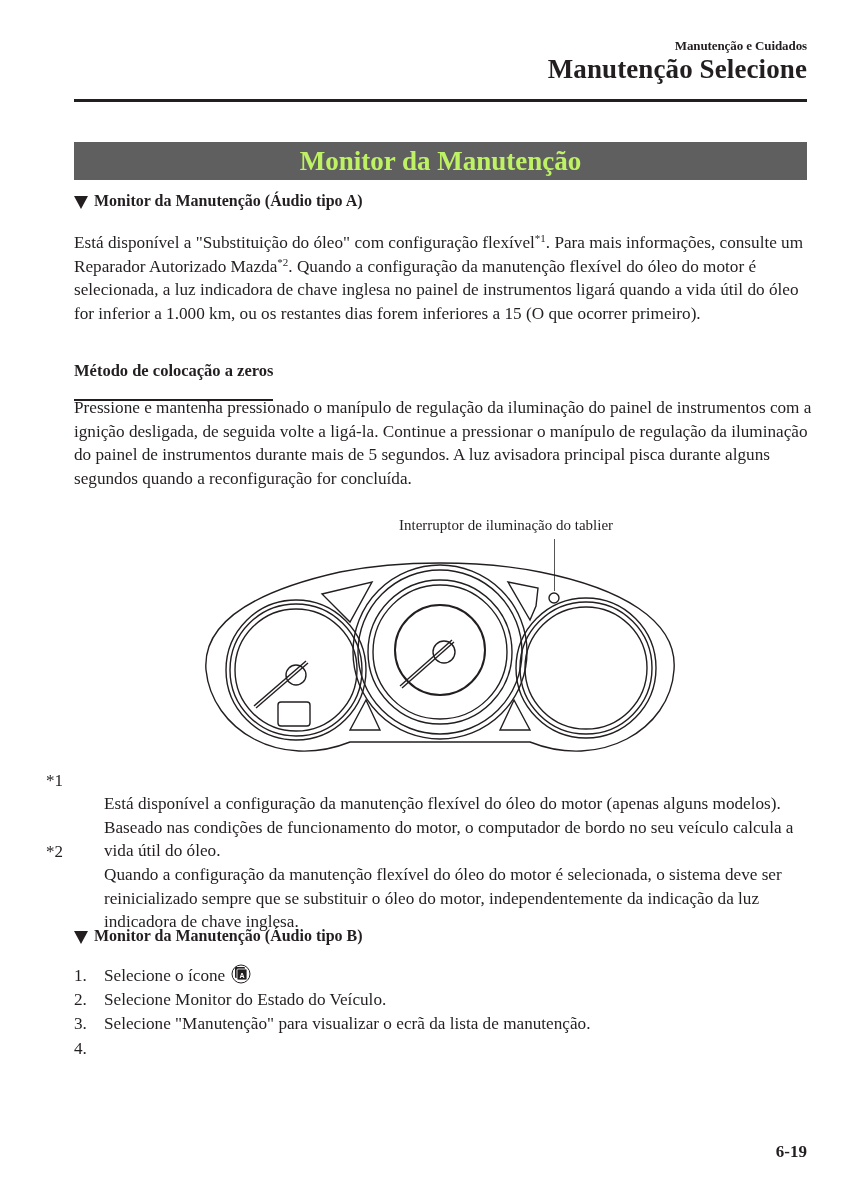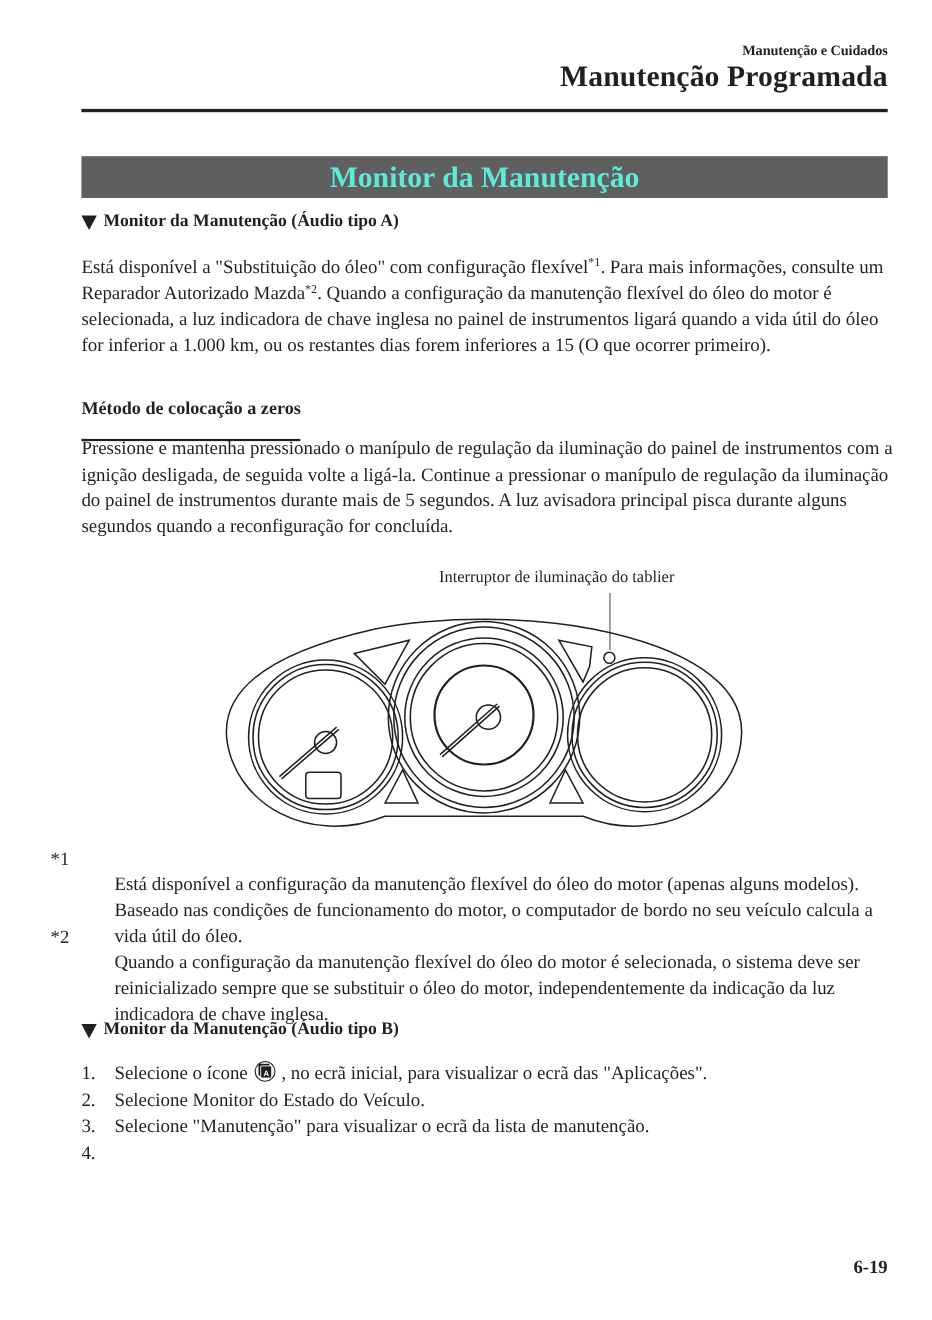--- a/index.html
+++ b/index.html
@@ -3,21 +3,21 @@
 <meta charset="utf-8">
 <style>
   html, body { margin: 0; padding: 0; background: #ffffff; }
   body { width: 847px; height: 1200px; position: relative; overflow: hidden;
          font-family: "Liberation Serif", "DejaVu Serif", serif; color: #231f20; }
   .abs { position: absolute; }
   .chapter { right: 40px; top: 38px; font-size: 13px; font-weight: bold; text-align: left; letter-spacing: -0.1px; }
   .section-title { right: 40px; top: 54px; font-size: 27px; font-weight: bold; text-align: right; letter-spacing: 0.1px; }
   .header-rule { left: 74px; top: 99px; width: 733px; height: 3px; background: #231f20; }
   .banner { left: 74px; top: 142px; width: 733px; height: 38px; background: #5f5f5f;
-            color: #5eead4; font-size: 27px; font-weight: bold; text-align: center; line-height: 38px; }
+            color: #bef264; font-size: 27px; font-weight: bold; text-align: center; line-height: 38px; }
   .subhead { left: 74px; font-size: 16px; font-weight: bold; display: flex; align-items: center; gap: 6px; }
   .tri { display: inline-block; width: 0; height: 0; border-left: 7px solid transparent;
          border-right: 7px solid transparent; border-top: 13px solid #231f20; margin-top: 2px; }
   .para { left: 74px; width: 740px; font-size: 17.2px; line-height: 23.6px; }
   .para sup { font-size: 11px; vertical-align: 6px; line-height: 0; }
   .underhead { left: 74px; top: 361px; font-size: 16.5px; font-weight: bold; border-bottom: 2px solid #231f20; padding-bottom: 18px; line-height: 20px; }
   .callout { left: 399px; top: 517px; font-size: 15px; }
   .callout-line { left: 554px; top: 539px; width: 1px; height: 52px; background: #555; }
   .diagram { left: 200px; top: 560px; }
   .fn { left: 46px; width: 770px; font-size: 17.2px; line-height: 23.6px; display: flex; }
@@ -27,21 +27,21 @@
   .steps { left: 74px; top: 964px; width: 740px; font-size: 17.2px; line-height: 24.2px; }
   .step { display: flex; }
   .step .num { width: 30px; flex: none; }
   .app-icon { display: inline-block; width: 20px; height: 20px; vertical-align: -3px; margin: 0 1px; }
   .pagenum { right: 40px; top: 1142px; font-size: 17px; font-weight: bold; }
 </style>
 </head>
 <body>
 
 <div class="abs chapter">Manutenção e Cuidados</div>
-<div class="abs section-title">Manutenção Programada</div>
+<div class="abs section-title">Manutenção Selecione</div>
 <div class="abs header-rule"></div>
 
 <div class="abs banner">Monitor da Manutenção</div>
 
 <div class="abs subhead" style="top:192px;">
   <span class="tri"></span>
   <span>Monitor da Manutenção (Áudio tipo A)</span>
 </div>
 
 <div class="abs para" style="top:231px;">
@@ -108,21 +108,20 @@
   <div class="step">
     <span class="num">1.</span>
     <span>
       <span>Selecione o ícone </span>
       <svg class="app-icon" viewBox="0 0 20 20">
         <circle cx="10" cy="10" r="9" fill="none" stroke="#231f20" stroke-width="1"></circle>
         <rect x="4" y="3" width="10" height="11" rx="1" fill="#231f20"></rect>
         <rect x="6" y="5" width="10" height="11" rx="1" fill="#231f20" stroke="#fff" stroke-width="0.8"></rect>
         <text x="11" y="14" font-size="7" fill="#fff" text-anchor="middle" font-family="Liberation Sans, sans-serif" font-weight="bold">A</text>
       </svg>
-      <span> , no ecrã inicial, para visualizar o ecrã das "Aplicações".</span>
     </span>
   </div>
   <div class="step">
     <span class="num">2.</span>
     <span>Selecione Monitor do Estado do Veículo.</span>
   </div>
   <div class="step">
     <span class="num">3.</span>
     <span>Selecione "Manutenção" para visualizar o ecrã da lista de manutenção.</span>
   </div>

